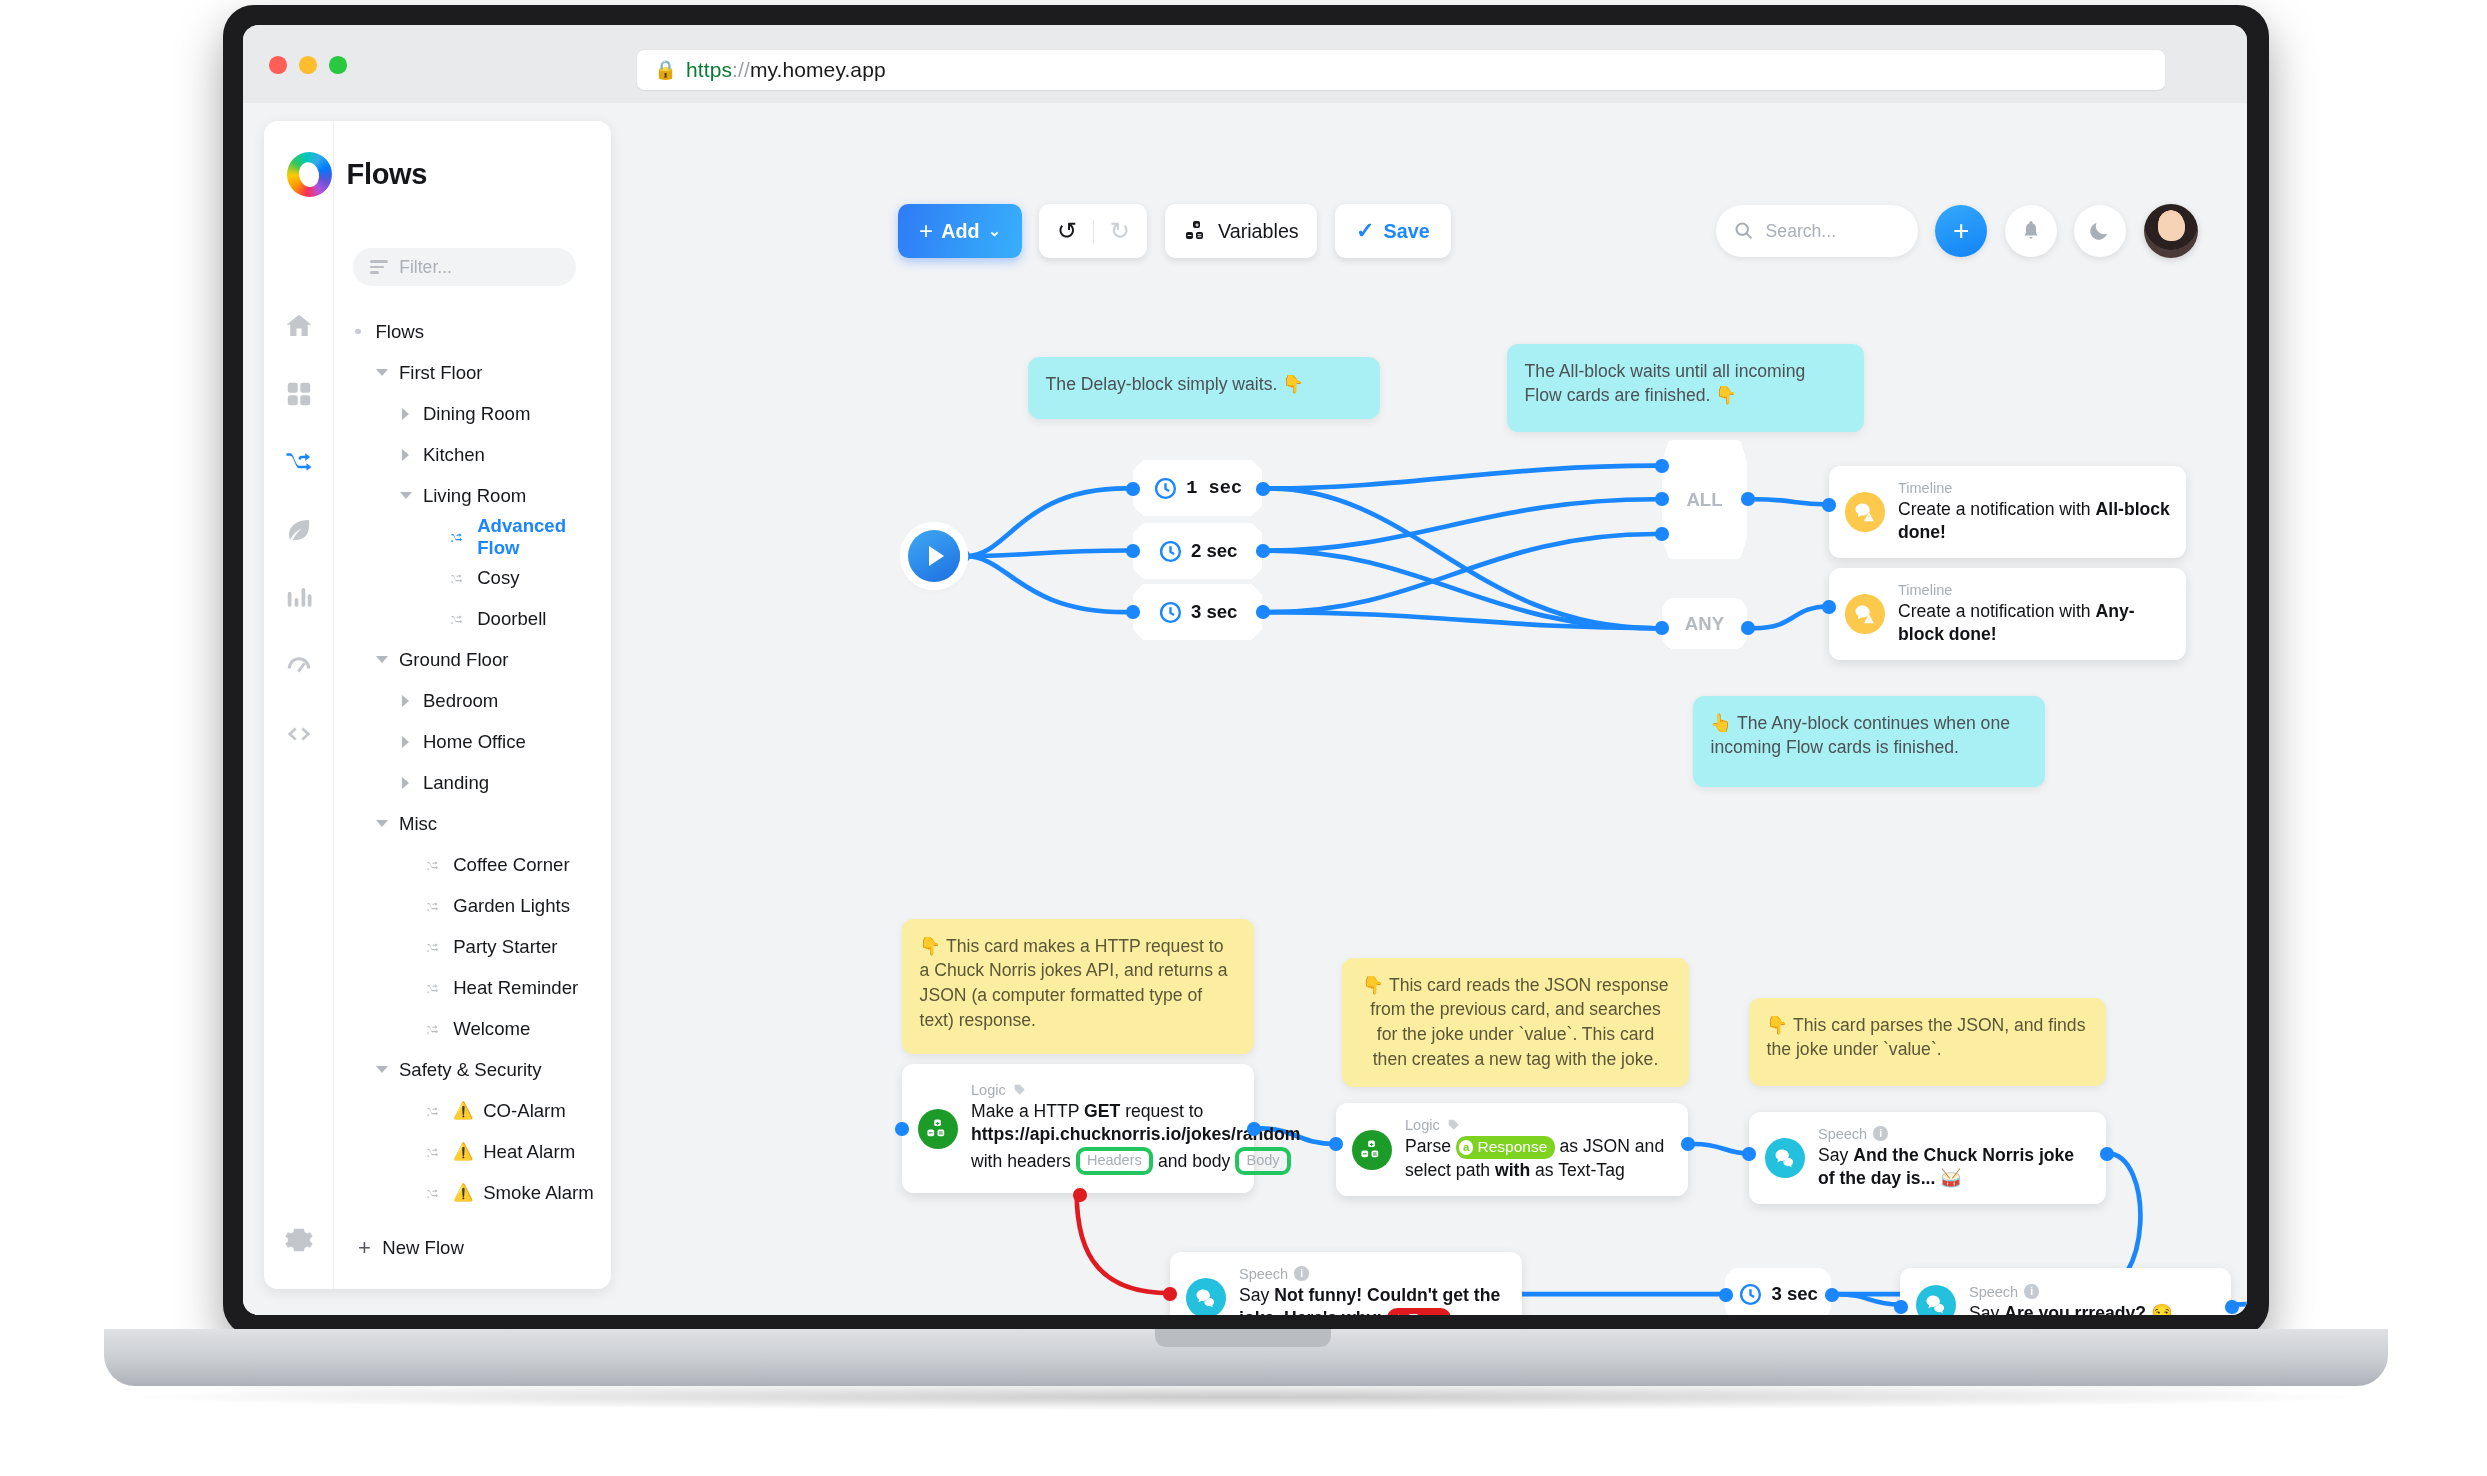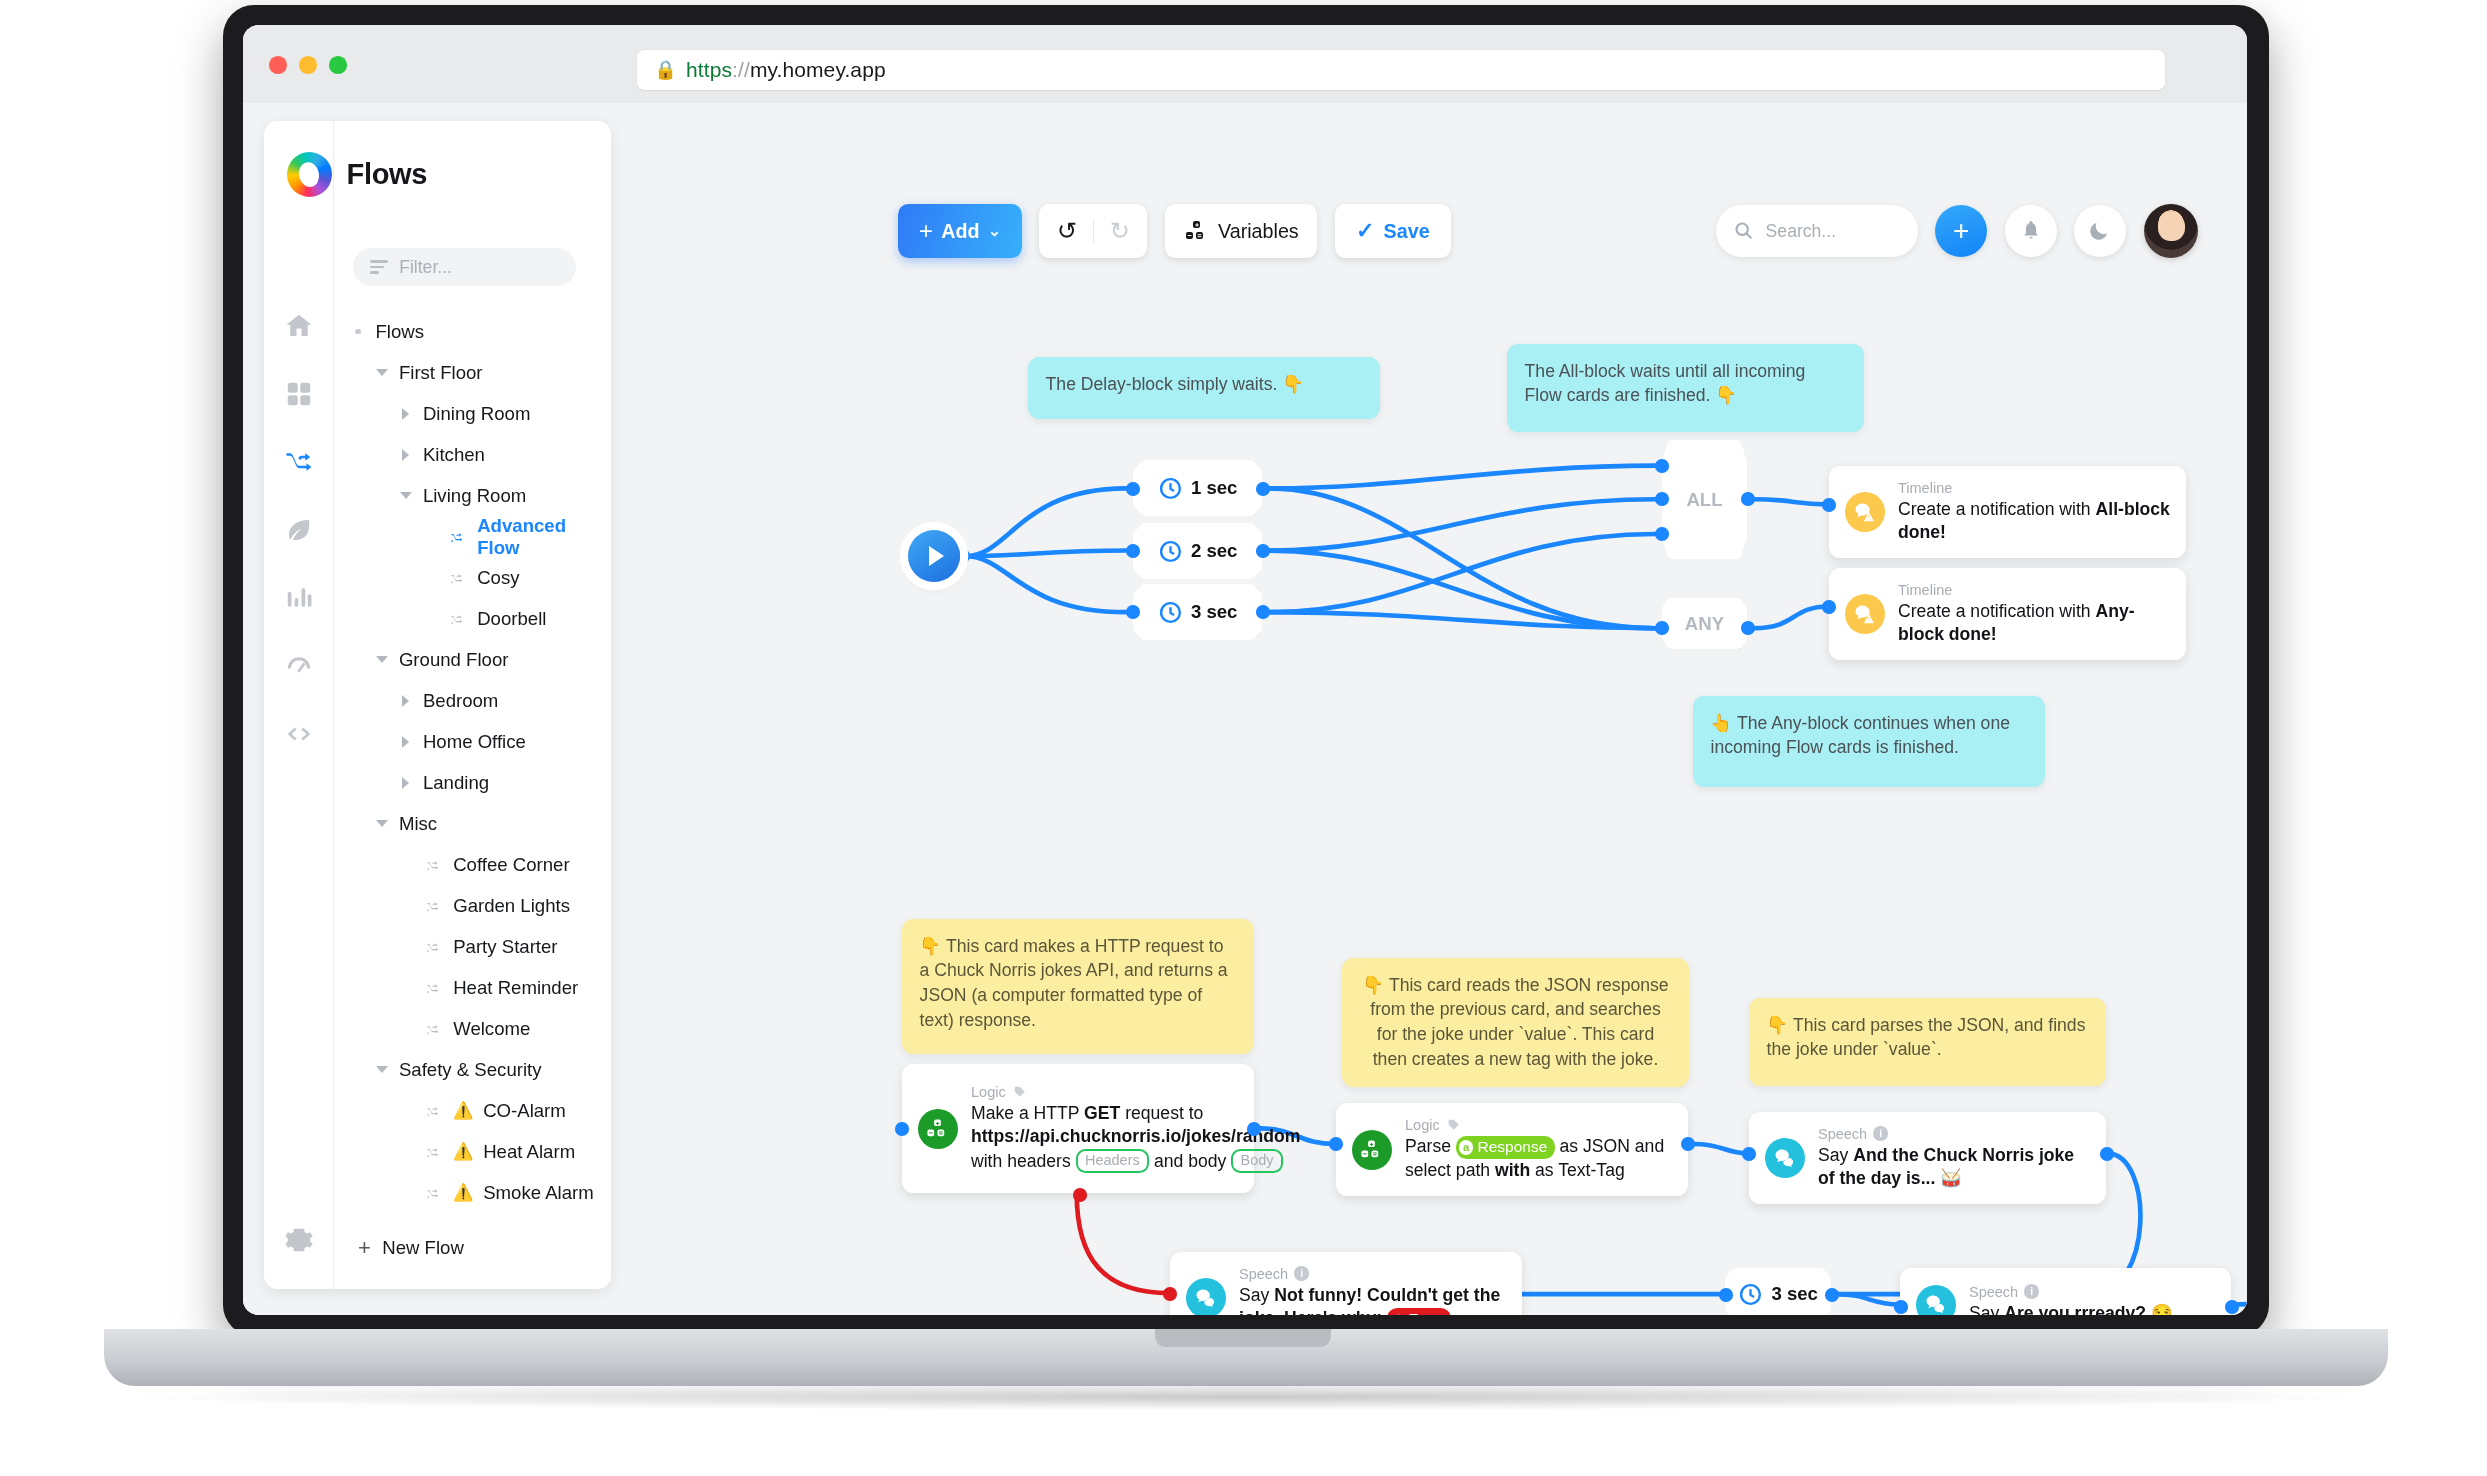--- a/index.html
+++ b/index.html
@@ -239,21 +239,21 @@
   .ico-amber { background: #fcc94d; }
   .card-ico svg { width: 23px; height: 23px; fill: #fff; }
   .card-body { display: flex; flex-direction: column; gap: 2.1px; }
   .card-kicker { font-size: 14.5px; color: #a8aeb5; display: flex; align-items: center; gap: 6.2px; }
   .kicker-tag { width: 15.5px; height: 13.5px; }
   .kicker-tag svg { width: 15.5px; height: 13.5px; fill: #cbd0d6; }
   .kicker-i { width: 14.5px; height: 14.5px; border-radius: 50%; background: #c5cad0; color:#fff;
               font-size: 10.4px; font-weight: bold; display:flex; align-items:center; justify-content:center; }
   .card-text { font-size: 17.6px; line-height: 1.34; color: #121317; }
   .card-text b { font-weight: bold; }
-  .pill-ghost { display: inline-block; border: 2px solid #22c55e; border-radius: 9.3px;
+  .pill-ghost { display: inline-block; border: 4px solid #22c55e; border-radius: 9.3px;
                 padding: 0.5px 7.3px; font-size: 14.5px; color: #a8aeb5; vertical-align: 1px; }
   .pill-green { display: inline-flex; align-items: center; gap: 4.1px; background: #7ed321; color:#fff;
                 border-radius: 10.4px; padding: 1px 7.3px 1px 3.1px; font-size: 15.5px; vertical-align: 0.5px; }
   .pill-green .a { width: 14.5px; height: 14.5px; border-radius: 50%; background:#fff; color:#7ed321;
                    font-size: 11.4px; display:flex; align-items:center; justify-content:center; font-weight:bold;}
   .pill-red { display: inline-flex; align-items: center; gap: 4.1px; background: #e01b20; color:#fff;
               border-radius: 10.4px; padding: 1px 8.3px 1px 5.2px; font-size: 15.5px; vertical-align: 0.5px; }
   .pill-red .w { font-size: 13.5px; }
 
   .node-hex {
@@ -650,21 +650,21 @@
       <div id="avatar"></div>
     </div>
 
     <div id="canvas-items">
         <div class="note note-teal" style="left: 785px; top: 254px; width: 352px; min-height: 62px;">The Delay-block simply waits. 👇</div>
         <div class="note note-teal" style="left: 1264px; top: 241px; width: 357px; min-height: 88px;">The All-block waits until all incoming Flow cards are finished. 👇</div>
         <div class="note note-teal" style="left: 1450px; top: 593px; width: 352px; min-height: 91px;">👆 The Any-block continues when one incoming Flow cards is finished.</div>
         <div class="note note-yellow" style="left: 659px; top: 816px; width: 352px; min-height: 135px;">👇 This card makes a HTTP request to a Chuck Norris jokes API, and returns a JSON (a computer formatted type of text) response.</div>
         <div class="note note-yellow" style="left: 1099px; top: 855px; width: 347px; min-height: 129px; text-align: center;">👇 This card reads the JSON response from the previous card, and searches for the joke under `value`. This card then creates a new tag with the joke.</div>
         <div class="note note-yellow" style="left: 1506px; top: 895px; width: 357px; min-height: 88px;">👇 This card parses the JSON, and finds the joke under `value`.</div>
-        <div class="node-hex" style="left: 890px; top: 357px; width: 129px; height: 56px;">
+        <div class="node-hex" style="left: 890px; top: 357px; width: 129px; height: 56px; font-family: Liberation Mono, monospace;">
           <span class="clock-ic"><svg viewBox="0 0 24 24">
               <circle cx="12" cy="12" r="9"></circle>
               <path d="M12 7v5.4l3.4 2"></path>
             </svg></span>
           <span>1 sec</span>
         </div>
         <span class="port" style="left: 883px; top: 379px;"></span>
         <span class="port" style="left: 1013px; top: 379px;"></span>
         <div class="node-hex" style="left: 890px; top: 420px; width: 129px; height: 56px;">
           <span class="clock-ic"><svg viewBox="0 0 24 24">

